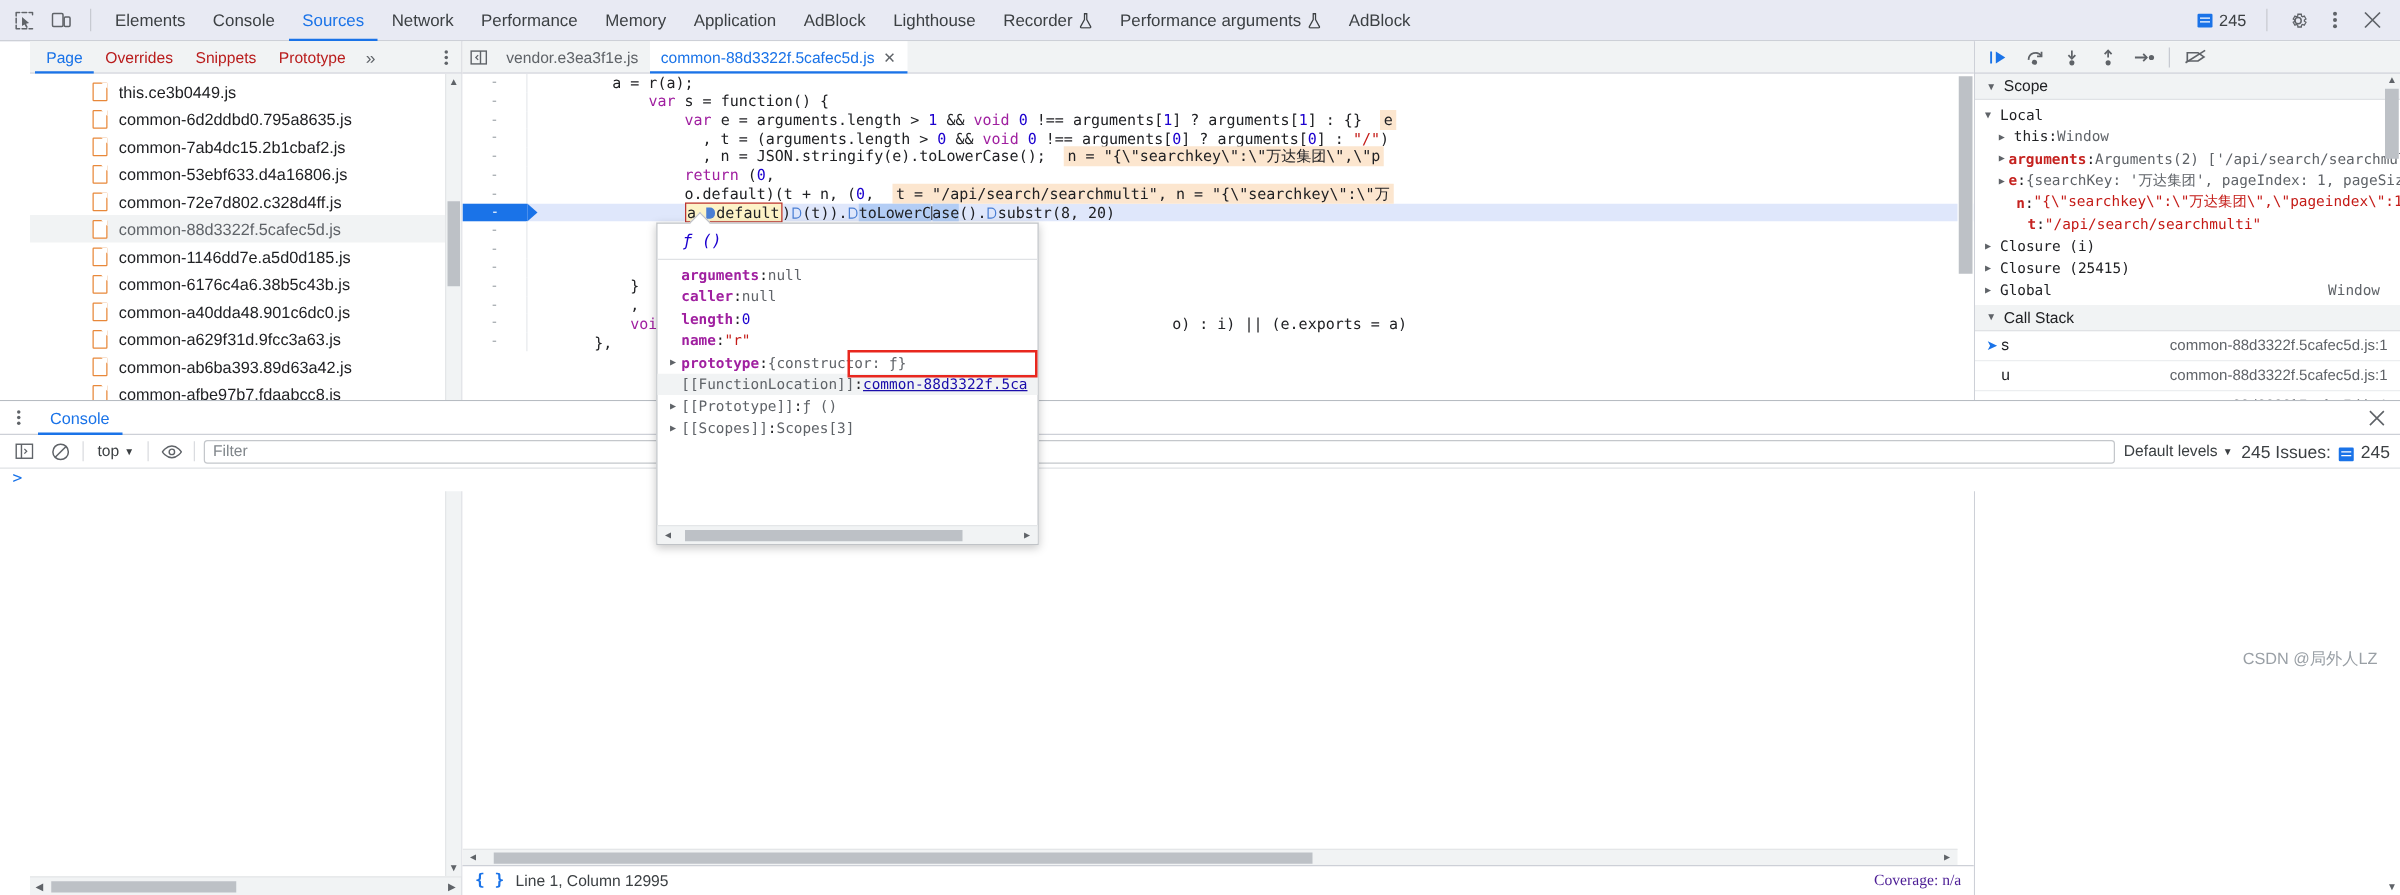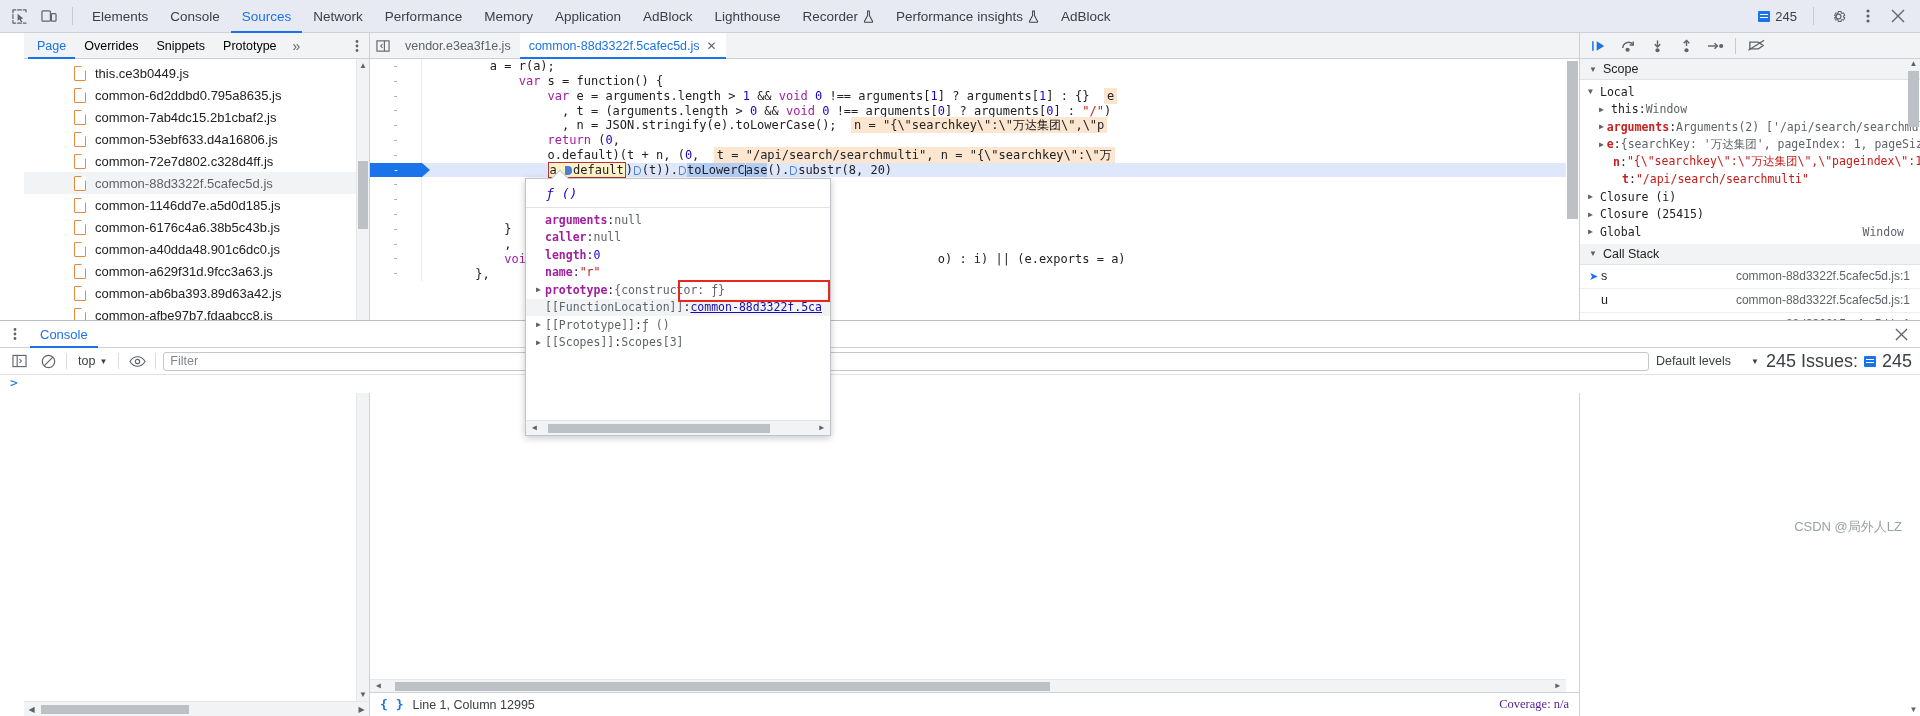--- a/index.html
+++ b/index.html
@@ -49,21 +49,21 @@
 
   
   .navcol { width: 370px; display:flex; flex-direction:column; border-right:1px solid #cdd0d7;padding-left:24px; }
   .navtabs {
     display:flex; align-items:center; height:26px;
     background:#f1f3f4; border-bottom:1px solid #cdd0d7;
     padding-left:4px;
   }
   .ntab {
     padding:0 9px; height:26px; line-height:26px; font-size:12.5px;
-    color:#000000; cursor:pointer; white-space:nowrap;
+    color:#b91c1c; cursor:pointer; white-space:nowrap;
   }
   .ntab.active { color:#1a73e8; box-shadow: inset 0 -2px 0 #1a73e8; }
   .ntab-more { padding:0 7px; color:#5f6368; cursor:pointer; font-size:14px; }
   .ntab-dots { margin-left:auto; margin-right:10px; color:#5f6368; cursor:pointer; letter-spacing:0; }
 
   .filelist { flex:1; background:#fff; overflow:hidden; position:relative; padding-top:3px; }
   .fl-row {
     display:flex; align-items:center; height:22px; padding-left:50px;
     font-size:13px; color:#202124; cursor:pointer; white-space:nowrap;
   }
@@ -232,22 +232,22 @@
   }
   .cb-ic { width:22px; height:22px; display:flex; align-items:center; justify-content:center; color:#5f6368; cursor:pointer;}
   .ctx-sel { display:flex; align-items:center; gap:4px; font-size:12.5px; color:#3c4043; padding:0 4px; cursor:pointer;}
   .cb-sep { width:1px; height:16px; background:#dadce0; }
   .filter-in {
     flex:1; height:19px; border:1px solid #c4c7cb; border-radius:3px;
     font-size:12.5px; padding:0 6px; color:#6d28d9; background:#fff;
     font-family:"Liberation Sans", sans-serif;
   }
   .filter-in::placeholder { color:#80868b; }
-  .levels { display:flex; align-items:center; gap:20px; font-size:12.5px; color:#3c4043; cursor:pointer; white-space:nowrap;}
-  .issues2 { display:flex; align-items:center; gap:6px; font-size:18px; color:#3c4043; white-space:nowrap; cursor:pointer;}
+  .levels { display:flex; align-items:center; gap:4px; font-size:12.5px; color:#3c4043; cursor:pointer; white-space:nowrap;}
+  .issues2 { display:flex; align-items:flex-end; gap:6px; font-size:14px; color:#3c4043; white-space:nowrap; cursor:pointer;}
   .console-body { height:19px; padding-left:10px; color:#1a73e8; font-size:13px; font-family:"DejaVu Sans Mono", monospace;}
 
   .watermark {
     position:absolute; right:18px; bottom:8px;
     font-size:13px; color:#9aa0a6;
   }
   svg { display:block; }
 </style>
 </head>
 <body>
@@ -298,21 +298,21 @@
         </div>
         <div class="tab">
           <span>Recorder</span>
           <span class="flask">
             <svg width="11" height="13" viewBox="0 0 12 14">
               <path d="M4.5 1h3M5 1v5L1.6 12.2A.8.8 0 002.3 13.4h7.4a.8.8 0 00.7-1.2L7 6V1" stroke="#3c4043" stroke-width="1.1" fill="none"></path>
             </svg>
           </span>
         </div>
         <div class="tab">
-          <span>Performance insights</span>
+          <span>Performance arguments</span>
           <span class="flask">
             <svg width="11" height="13" viewBox="0 0 12 14">
               <path d="M4.5 1h3M5 1v5L1.6 12.2A.8.8 0 002.3 13.4h7.4a.8.8 0 00.7-1.2L7 6V1" stroke="#3c4043" stroke-width="1.1" fill="none"></path>
             </svg>
           </span>
         </div>
         <div class="tab">
           <span>AdBlock</span>
         </div>
       </div>

